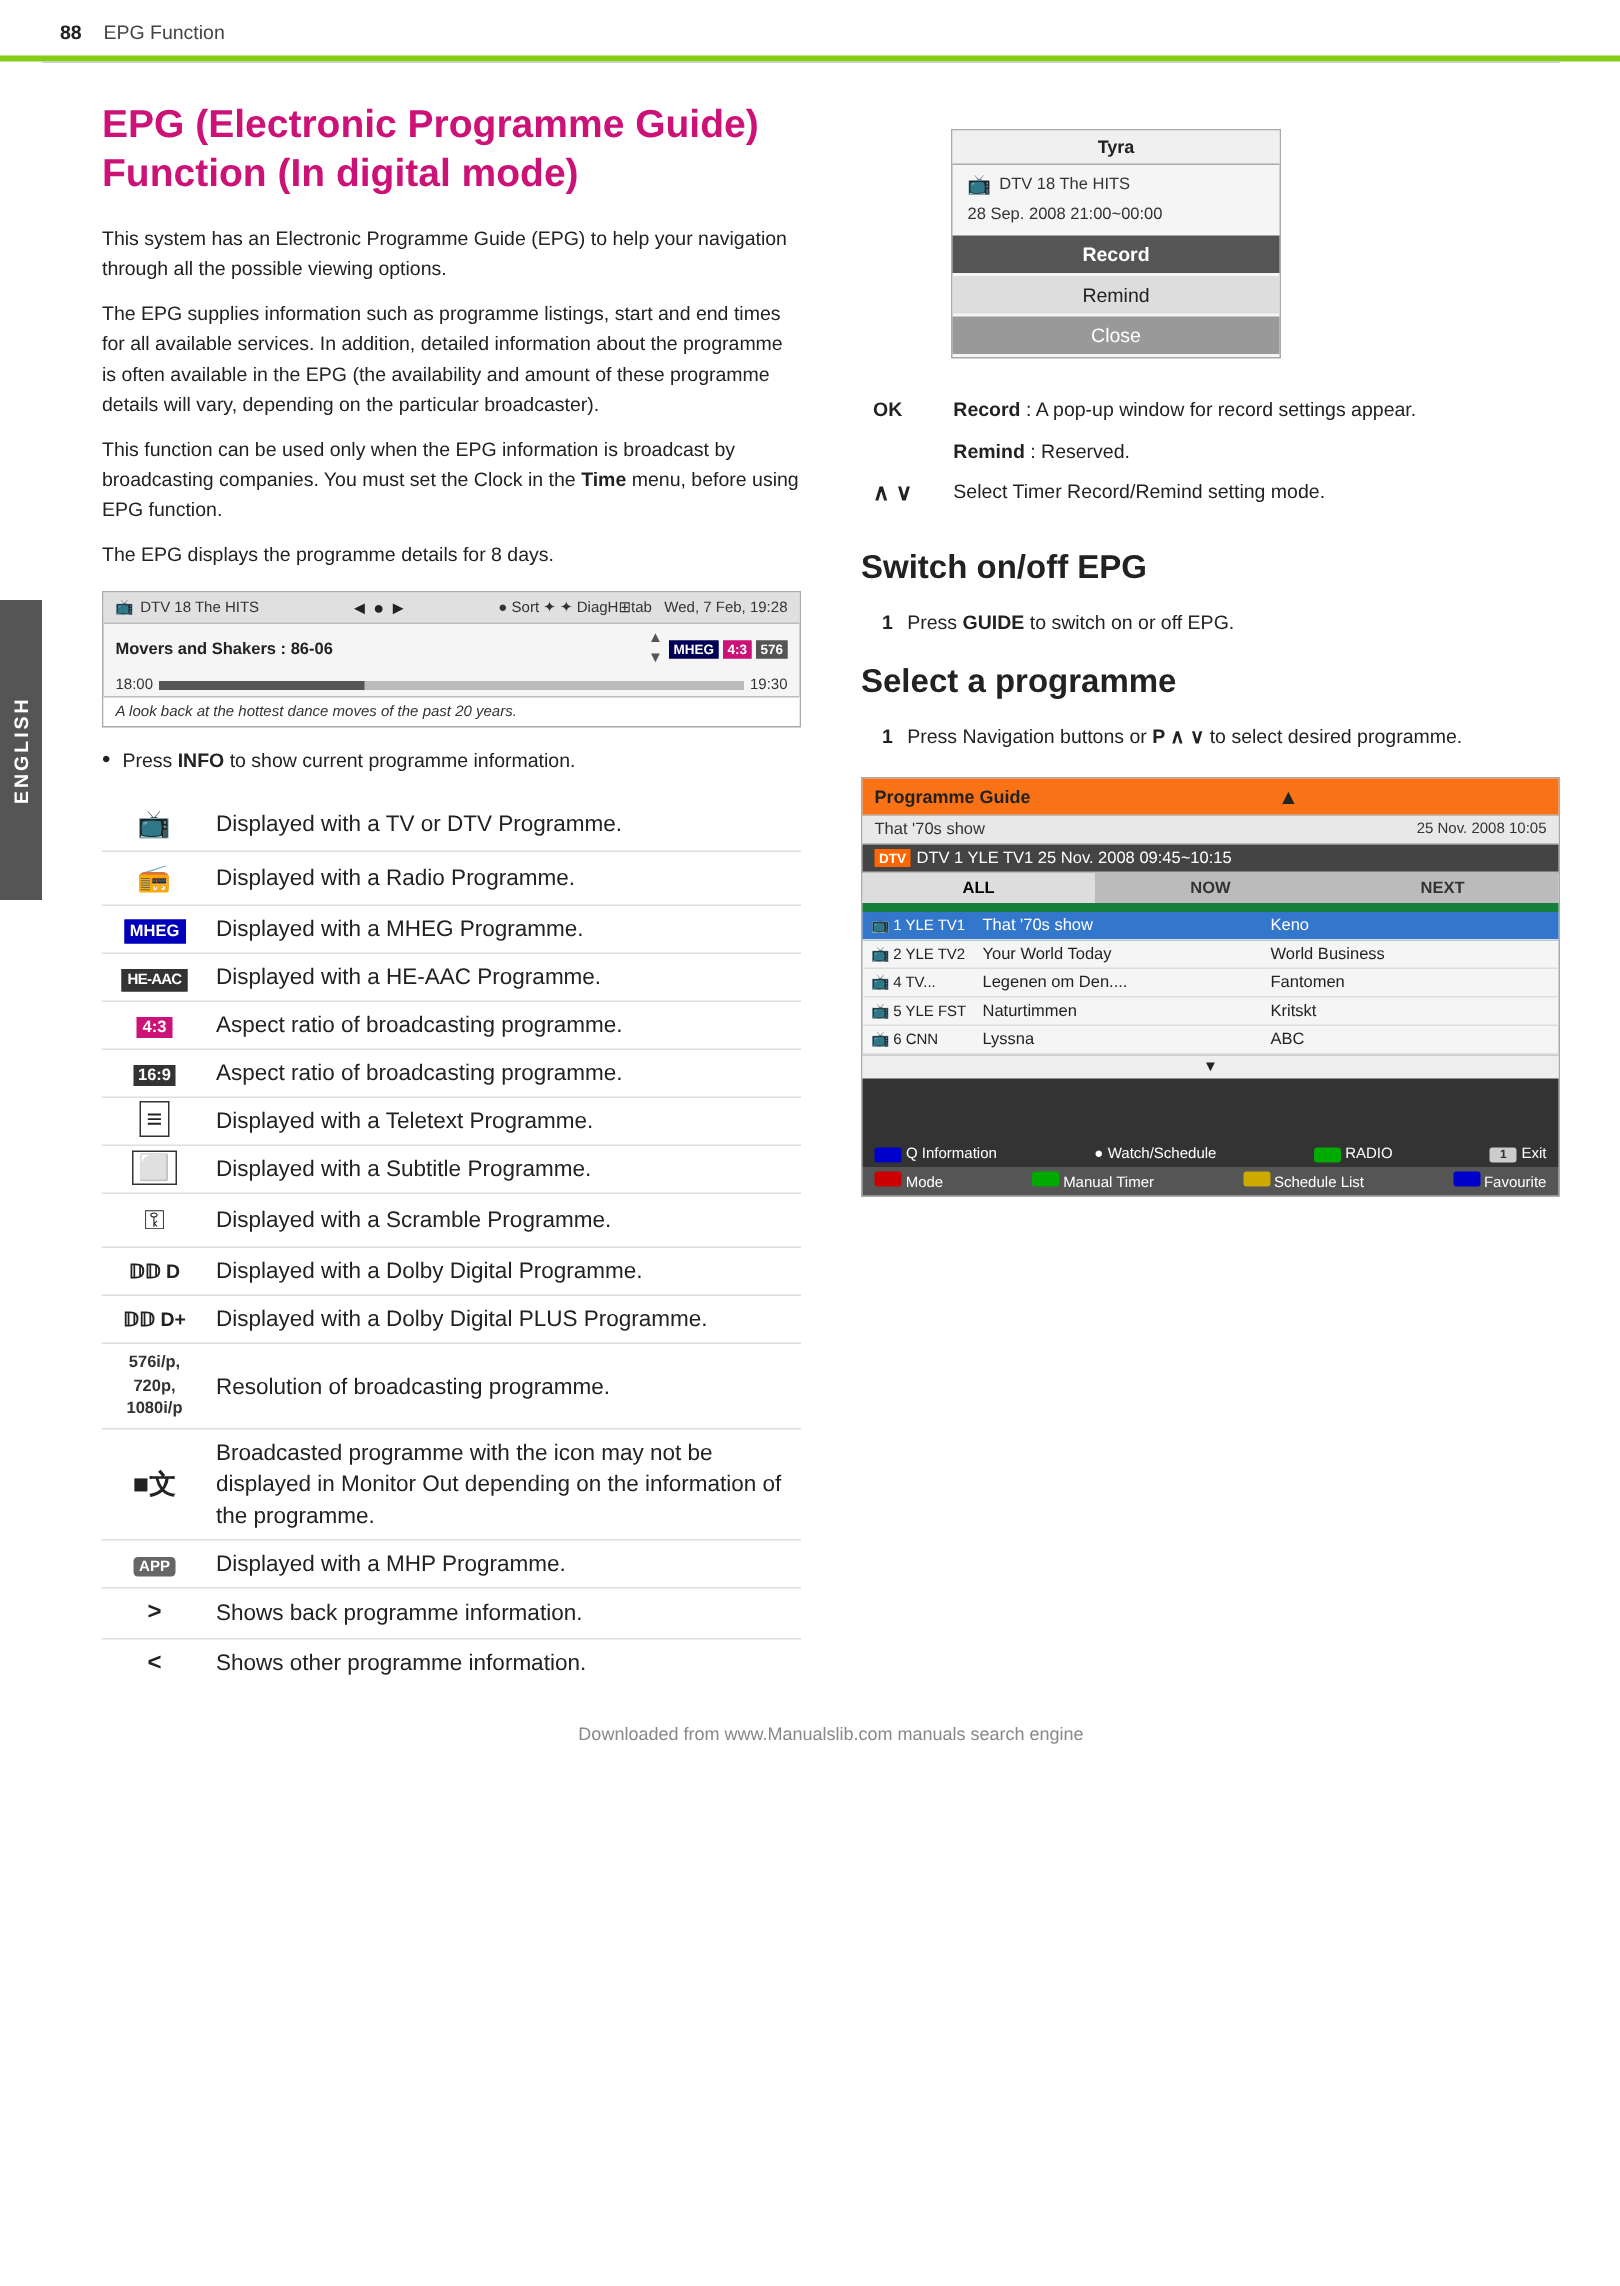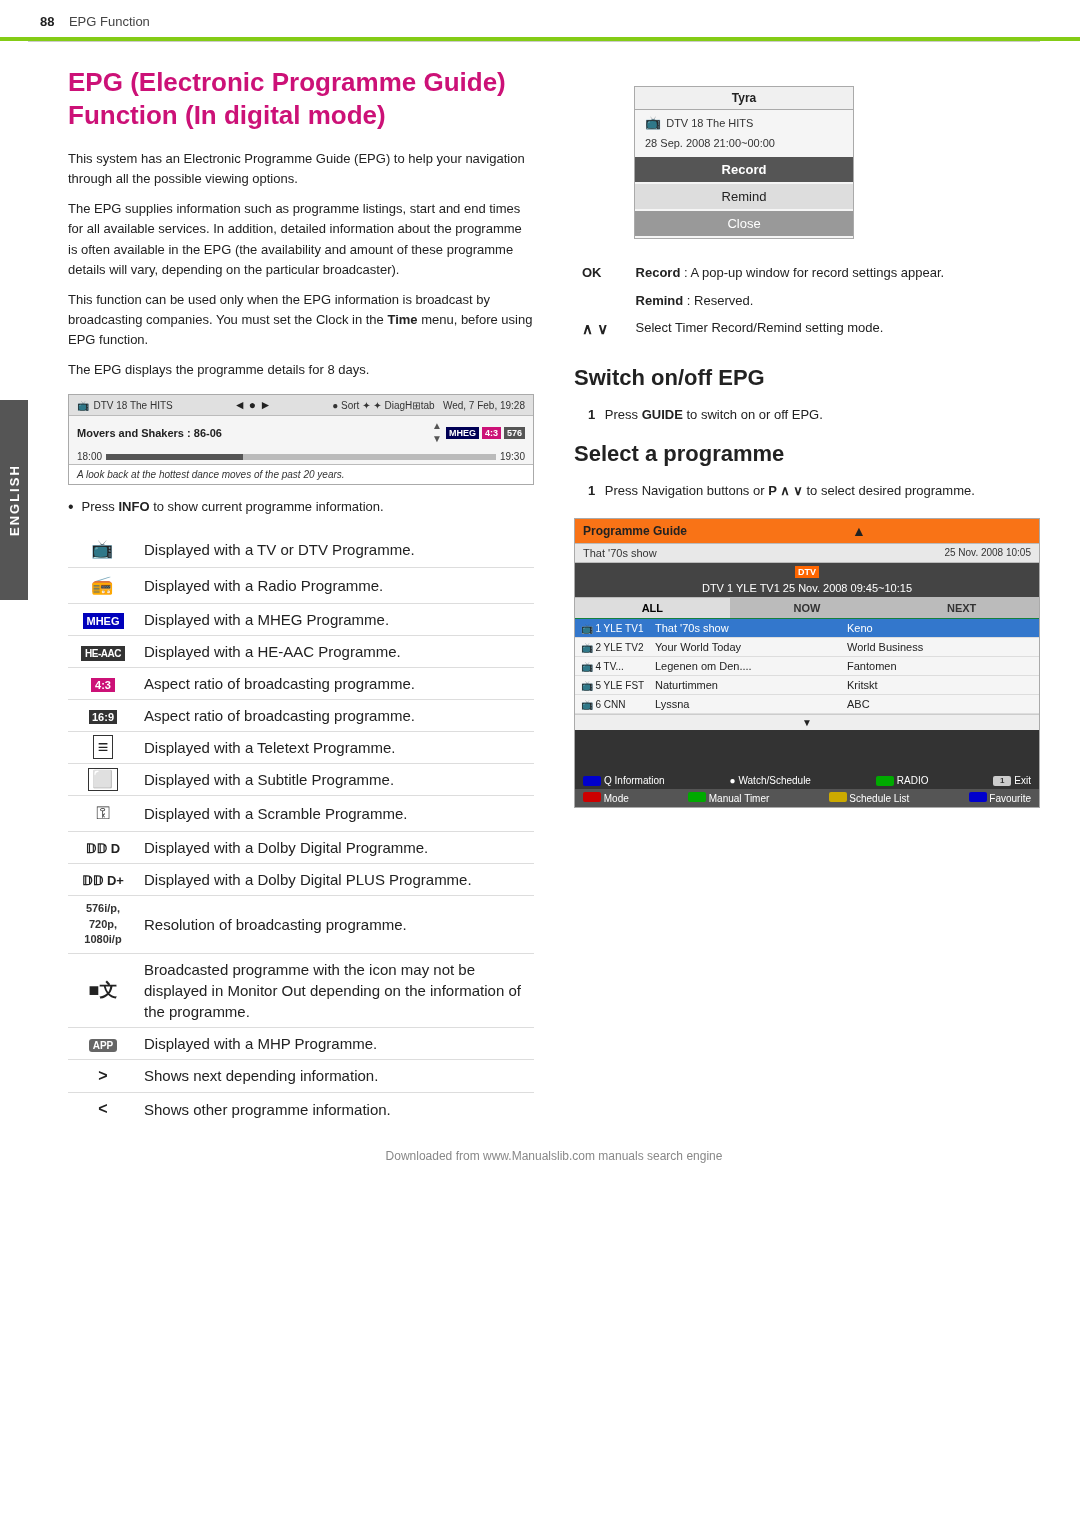--- a/index.html
+++ b/index.html
@@ -295,27 +295,26 @@
     }
     .pg-channel-bar {
       background: #444;
       color: #fff;
       padding: 3px 8px;
       display: flex;
       gap: 4px;
       align-items: center;
       font-size: 11px;
       border-bottom: 1px solid #bbb;
-      flex-direction: column;
     }
     .pg-channel-bar .ch-badge { background: #ff6600; color: #fff; font-size: 9px; padding: 1px 3px; font-weight: bold; }
     .pg-tabs {
       display: flex;
       background: #bbb;
-      border-bottom: 1px solid #15803d;
+      border-bottom: 6px solid #15803d;
     }
     .pg-tab {
       flex: 1;
       text-align: center;
       padding: 4px 0;
       font-size: 11px;
       font-weight: bold;
       color: #333;
     }
     .pg-tab.active {
@@ -539,21 +538,21 @@
         <tr>
           <td>
             <span class="icon-app">APP</span>
           </td>
           <td>Displayed with a MHP Programme.</td>
         </tr>
         <tr>
           <td>
             <span style="font-size:16px;font-weight:bold;">&gt;</span>
           </td>
-          <td>Shows next depending information.</td>
+          <td>Shows back programme information.</td>
         </tr>
         <tr>
           <td>
             <span style="font-size:16px;font-weight:bold;">&lt;</span>
           </td>
           <td>Shows other programme information.</td>
         </tr>
       </tbody>
     </table>
 

